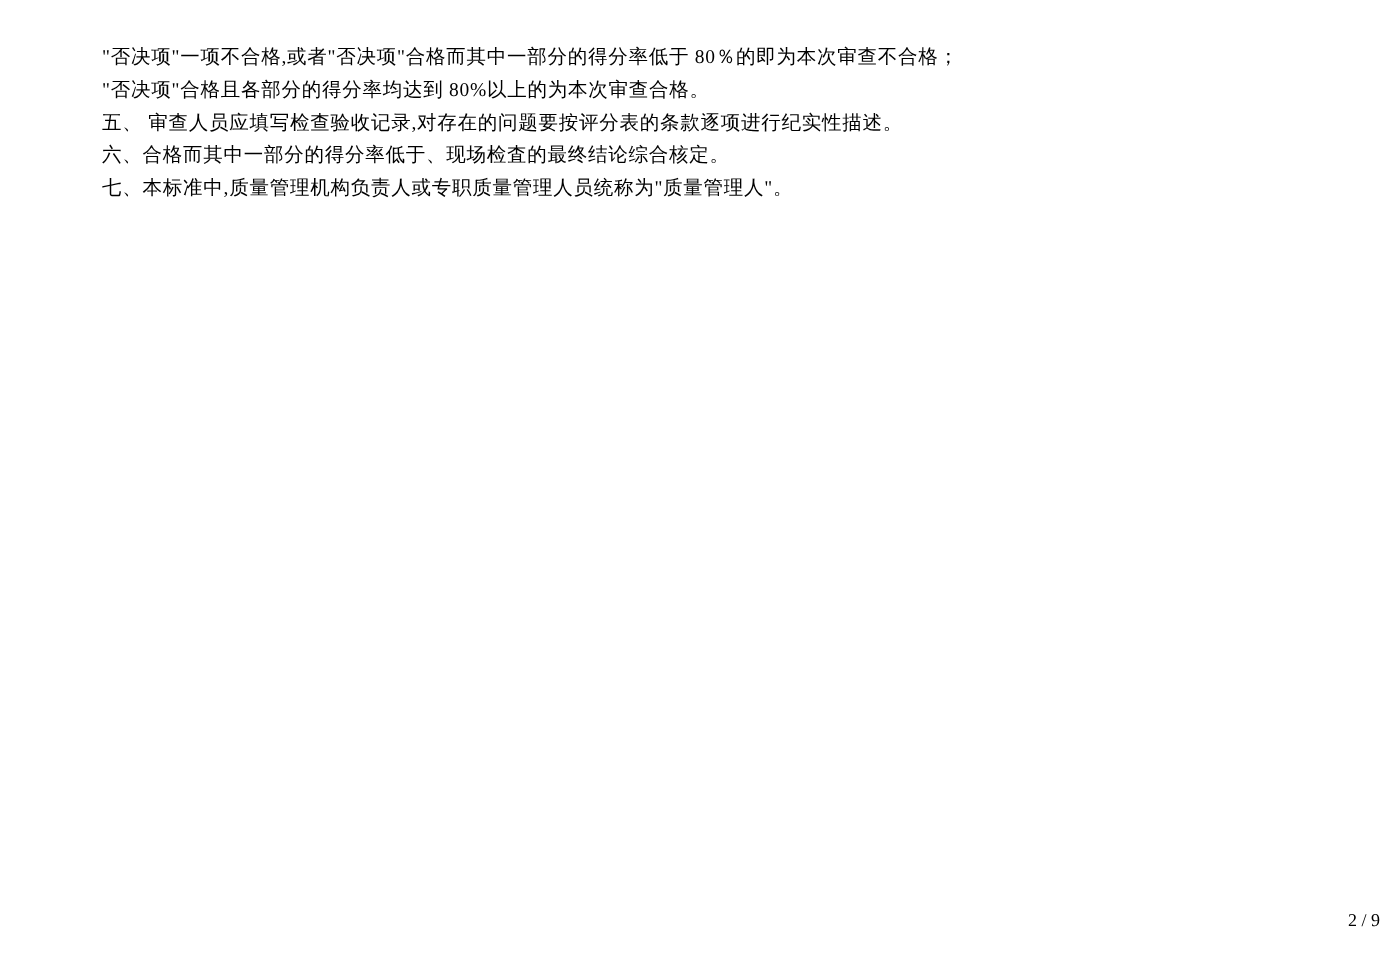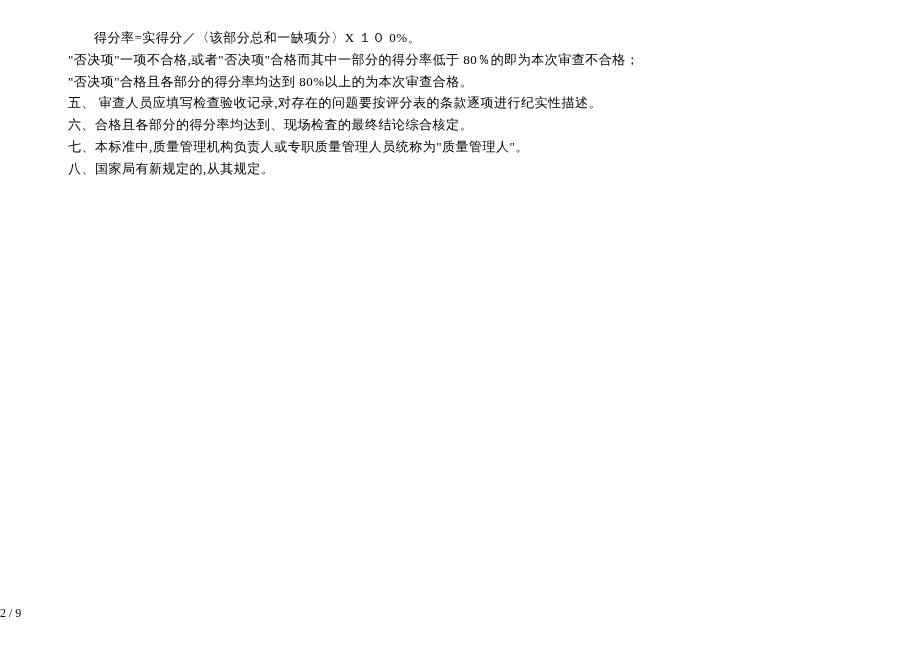--- a/index.html
+++ b/index.html
@@ -26,33 +26,31 @@
     }
     .line {
       margin-bottom: 1px;
       letter-spacing: 0.5px;
     }
     .page-number {
       position: absolute;
       bottom: 28px;
       left: 0;
       right: 0;
-      text-align: left;
+      text-align: right;
       font-size: 12px;
       color: #000000;
     }
   </style>
 </head>
 <body>
 
 <div class="content">
-  <div class="line line-indent">得分率=实得分／〈该部分总和一缺项分〉X １０ 0%。</div>
   <div class="line">"否决项"一项不合格,或者"否决项"合格而其中一部分的得分率低于 80％的即为本次审查不合格；</div>
   <div class="line">"否决项"合格且各部分的得分率均达到 80%以上的为本次审查合格。</div>
   <div class="line">五、 审查人员应填写检查验收记录,对存在的问题要按评分表的条款逐项进行纪实性描述。</div>
-  <div class="line">六、合格且各部分的得分率均达到、现场检査的最终结论综合核定。</div>
+  <div class="line">六、合格而其中一部分的得分率低于、现场检査的最终结论综合核定。</div>
   <div class="line">七、本标准中,质量管理机构负责人或专职质量管理人员统称为"质量管理人"。</div>
-  <div class="line">八、国家局有新规定的,从其规定。</div>
 </div>
 
 <div class="page-number">
   <span>2</span><span> / </span><span>9</span>
 </div>
 
 </body></html>

